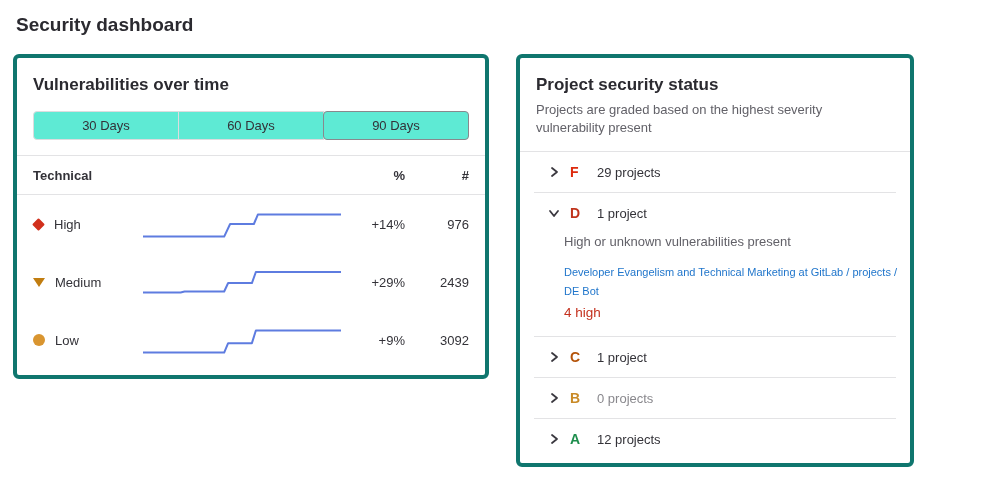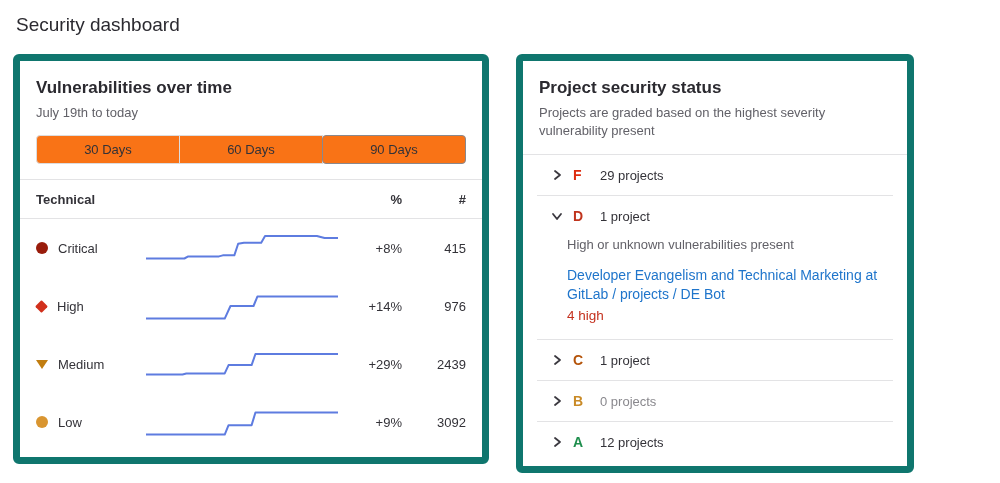--- a/index.html
+++ b/index.html
@@ -1,31 +1,31 @@
 <!DOCTYPE html>
 <html><head>
 <meta charset="utf-8">
 <style>
   * { box-sizing: border-box; margin: 0; padding: 0; }
   html,body { width:1000px; height:483px; background:#fff; font-family:"Liberation Sans", sans-serif; color:#333238; }
   .page { padding: 12px 10px 0 13px; }
-  .page-title { font-size:19px; font-weight:400; margin:2px 0 18px 3px; color:#2b2a30; }
+  .page-title { font-size:19px; font-weight:700; margin:2px 0 18px 3px; color:#2b2a30; }
   .cards { display:flex; gap:27px; align-items:flex-start; }
-  .card { background:#fff; border:7px solid #0f766e; border-radius:6px; }
+  .card { background:#fff; border:4px solid #0f766e; border-radius:6px; }
   .card-left { width:476px; }
   .card-right { width:398px; }
   .card-head { padding:14px 16px 0 16px; }
   .card-title { font-size:17px; font-weight:700; color:#2b2a30; line-height:26px; }
   .card-sub { font-size:13px; color:#626168; margin-top:3px; line-height:18px; }
   .divider { border-top:1px solid #e3e3e5; }
   .divider-inset { border-top:1px solid #e3e3e5; margin:0 14px; }
 
   
   .segmented { display:flex; width:100%; margin:13px 0 15px 0; }
-  .seg-btn { flex:1; height:29px; background:#f97316; border:1px solid #dcdcde; font-family:inherit;
+  .seg-btn { flex:1; height:29px; background:#5eead4; border:1px solid #dcdcde; font-family:inherit;
              font-size:13px; color:#333238; margin-left:-1px; cursor:pointer; position:relative; }
   .seg-btn:first-child { margin-left:0; border-radius:4px 0 0 4px; }
   .seg-btn:last-child { border-radius:0 4px 4px 0; }
   .seg-btn.selected { border:1px solid #89888d; border-radius:4px; z-index:2; }
 
   
   .tbl-head { display:flex; align-items:center; height:38px; padding:0 16px; font-size:13px; font-weight:700; }
   .col-label { width:96px; display:flex; align-items:center; gap:10px; }
   .col-spark { flex:1; margin:0 6px 0 14px; align-self:stretch; display:flex; align-items:center; }
   .col-pct { width:58px; text-align:right; }
@@ -37,66 +37,52 @@
   .icon-diamond { width:9px; height:9px; transform:rotate(45deg); border-radius:1px; flex:none; margin:0 1px; }
   .icon-triangle { width:0; height:0; border-left:6px solid transparent; border-right:6px solid transparent;
                    border-top:9px solid currentColor; flex:none; }
 
   
   .grade-row { display:flex; align-items:center; height:40px; padding-left:27px; font-size:13px; cursor:pointer; }
   .chev { width:14px; height:14px; flex:none; margin-right:9px; }
   .grade-letter { font-weight:700; font-size:14px; min-width:14px; margin-right:13px; }
   .grade-body { margin:0 8px 14px 44px; }
   .grade-desc { font-size:13px; color:#626168; line-height:18px; }
-  .grade-link { font-size:14px; line-height:19px; margin-top:12px; max-width:416px; cursor:pointer; display:block; text-decoration:none; }
+  .grade-link { font-size:11px; line-height:19px; margin-top:12px; max-width:416px; cursor:pointer; display:block; text-decoration:none; }
   .grade-vulns { font-size:13.5px; line-height:19px; margin-top:2px; }
   .grades-area { padding-bottom:4px; }
 </style>
 </head>
 <body>
 
 <div class="page">
   <h1 class="page-title">Security dashboard</h1>
 
   <div class="cards">
 
     <section class="card card-left">
       <div class="card-head">
         <div class="card-title">Vulnerabilities over time</div>
-        <div class="card-sub">July 19th to today</div>
         <div class="segmented">
           <button class="seg-btn">30 Days</button>
           <button class="seg-btn">60 Days</button>
           <button class="seg-btn selected">90 Days</button>
         </div>
       </div>
       <div class="divider"></div>
 
       <div class="tbl-head">
         <div class="col-label">Technical</div>
         <div class="col-spark"></div>
         <div class="col-pct">%</div>
         <div class="col-num">#</div>
       </div>
       <div class="divider"></div>
 
       <div class="rows-area">
-        <div class="sev-row">
-          <div class="col-label">
-            <span class="icon-circle" style="background: rgb(153, 28, 11);"></span>
-            <span>Critical</span>
-          </div>
-          <div class="col-spark">
-              <svg class="spark" viewBox="0 0 100 40" preserveAspectRatio="none">
-                <polyline points="0,30 20,30 22,28 38,28 40,27 46,27 48,16 51,15 60,15 62,8.5 89,8.5 93,10.5 100,10.5" fill="none" stroke="#5e7ce0" stroke-width="2" stroke-linejoin="round" stroke-linecap="round" vector-effect="non-scaling-stroke"></polyline>
-              </svg>
-            </div>
-          <div class="col-pct">+8%</div>
-          <div class="col-num">415</div>
-        </div>
 
         <div class="sev-row">
           <div class="col-label">
             <span class="icon-diamond" style="background: rgb(209, 48, 28);"></span>
             <span>High</span>
           </div>
           <div class="col-spark">
               <svg class="spark" viewBox="0 0 100 40" preserveAspectRatio="none">
                 <polyline points="0,32 41,32 44,20 56,20 58,11 100,11" fill="none" stroke="#5e7ce0" stroke-width="2" stroke-linejoin="round" stroke-linecap="round" vector-effect="non-scaling-stroke"></polyline>
               </svg>

